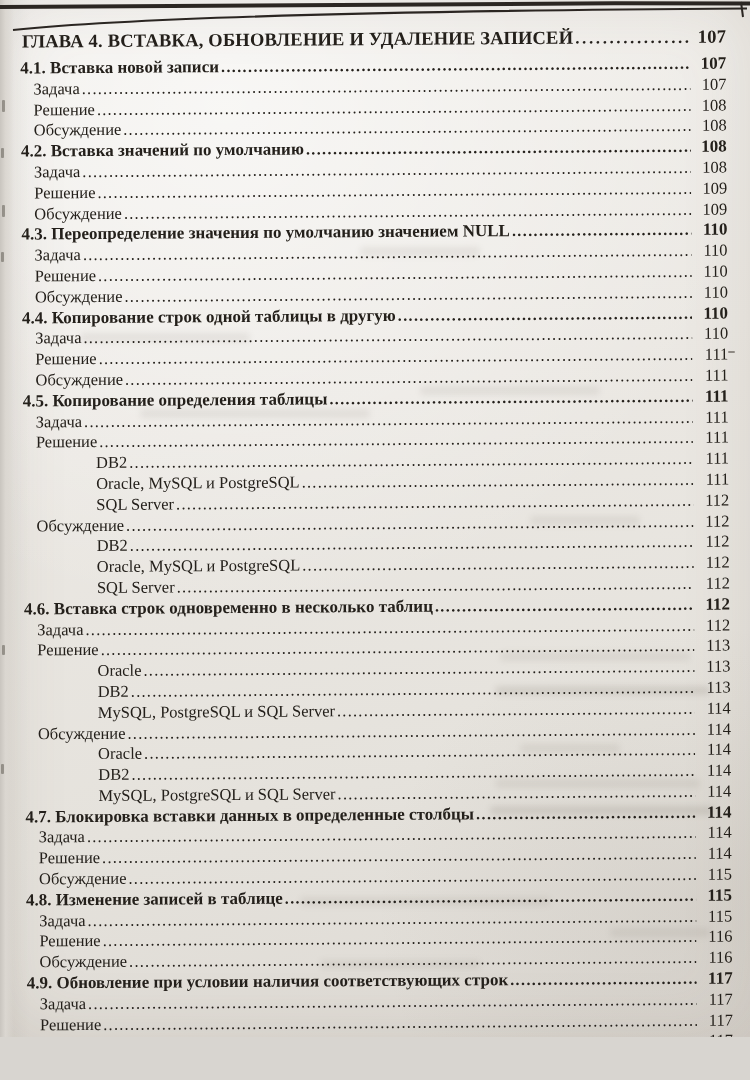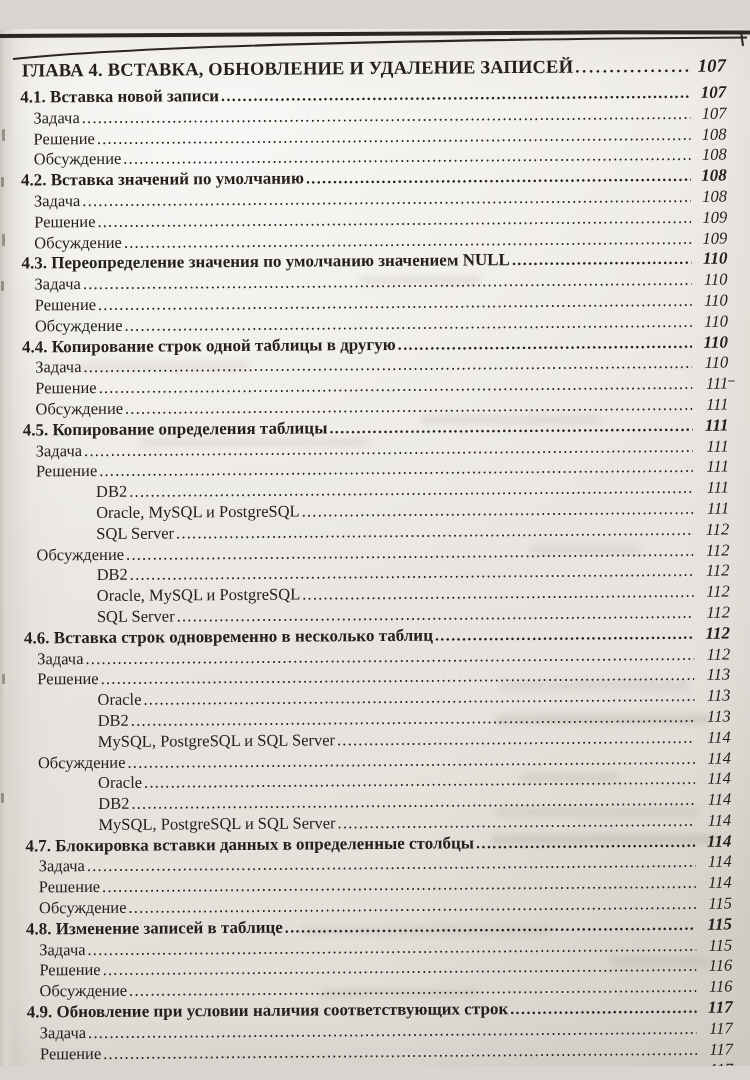--- a/index.html
+++ b/index.html
@@ -7,21 +7,20 @@
     width:750px;height:1080px;overflow:hidden;
     background:#d8d5d0;
     font-family:"Liberation Serif","DejaVu Serif",serif;
   }
   .photo{
     position:relative;width:750px;height:1037px;overflow:hidden;
     background:
       radial-gradient(130% 90% at 30% 10%, rgba(255,255,255,0.55) 0%, rgba(255,255,255,0) 55%),
       linear-gradient(168deg,#f1efeb 0%, #ebe8e3 40%, #e5e2dc 72%, #ddd9d3 100%);
     box-shadow: inset 0 0 70px rgba(110,100,88,0.14);
-    margin-top: 29px;
   }
   
   .shade{
     position:absolute;inset:0;pointer-events:none;
     background:
       radial-gradient(60% 40% at 92% 88%, rgba(120,110,96,0.10), rgba(120,110,96,0) 70%),
       linear-gradient(90deg, rgba(105,95,85,0.08) 0%, rgba(105,95,85,0) 4%);
   }
   .left-edge{
     position:absolute;left:0;top:0;width:14px;height:100%;
@@ -46,21 +45,21 @@
     height:20.8px;
     padding-right:24px;
     white-space:nowrap;
   }
   .row .label{flex:0 0 auto;}
   .row .dots{
     flex:1 1 auto;overflow:hidden;white-space:nowrap;
     margin:0 3px 0 2px;
     letter-spacing:1.2px;
   }
-  .row .pagenum{flex:0 0 auto;min-width:33px;text-align:right;font-style:italic;}
+  .row .pagenum{flex:0 0 auto;min-width:33px;text-align:right;}
   .row.chapter{
     height:27px;font-weight:700;font-size:18.5px;padding-left:22px;letter-spacing:.2px;
   }
   .row.chapter .dots{letter-spacing:2.6px;font-size:17px;}
   .row.section{font-weight:700;font-size:17px;padding-left:20px;}
   .row.section .dots{letter-spacing:1.4px;font-size:16px;}
   .row.sub{font-size:16.5px;padding-left:33px;}
   .row.subsub{font-size:16.5px;padding-left:93px;}
 </style>
 </head>

